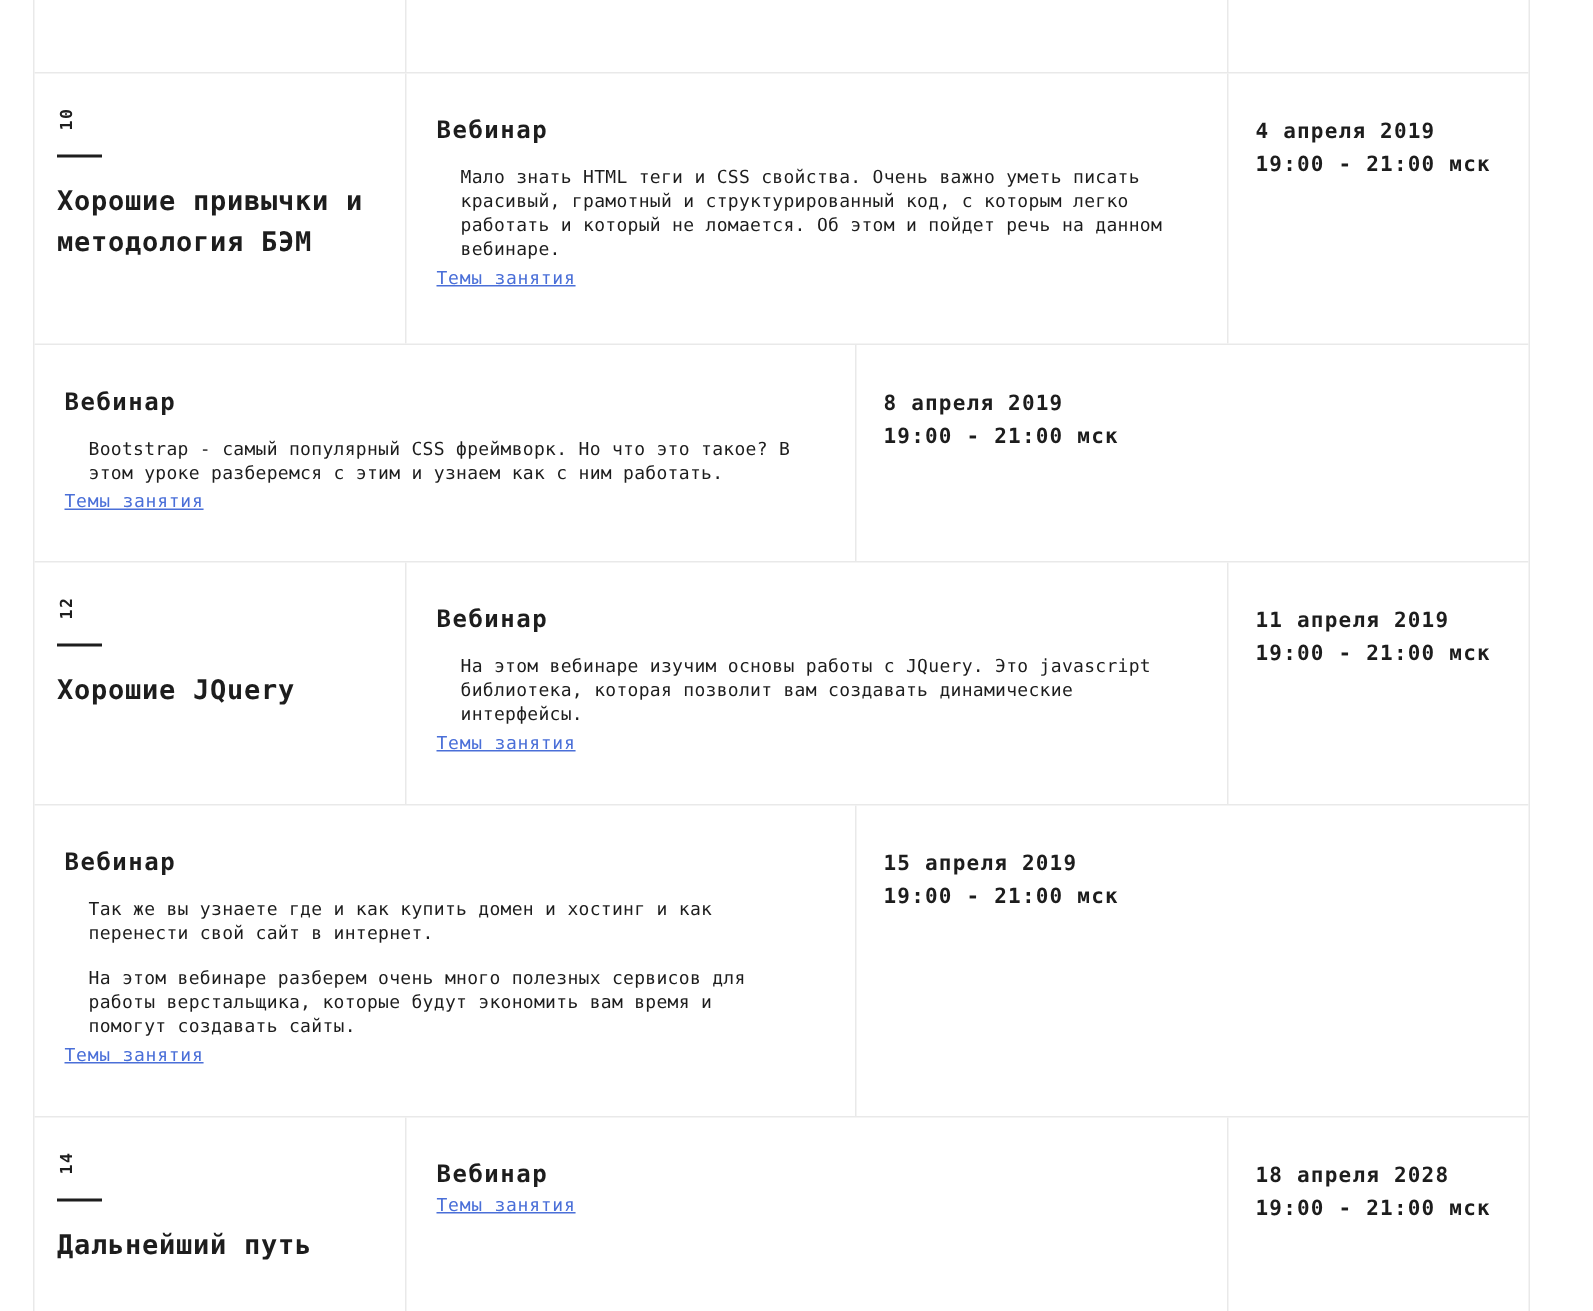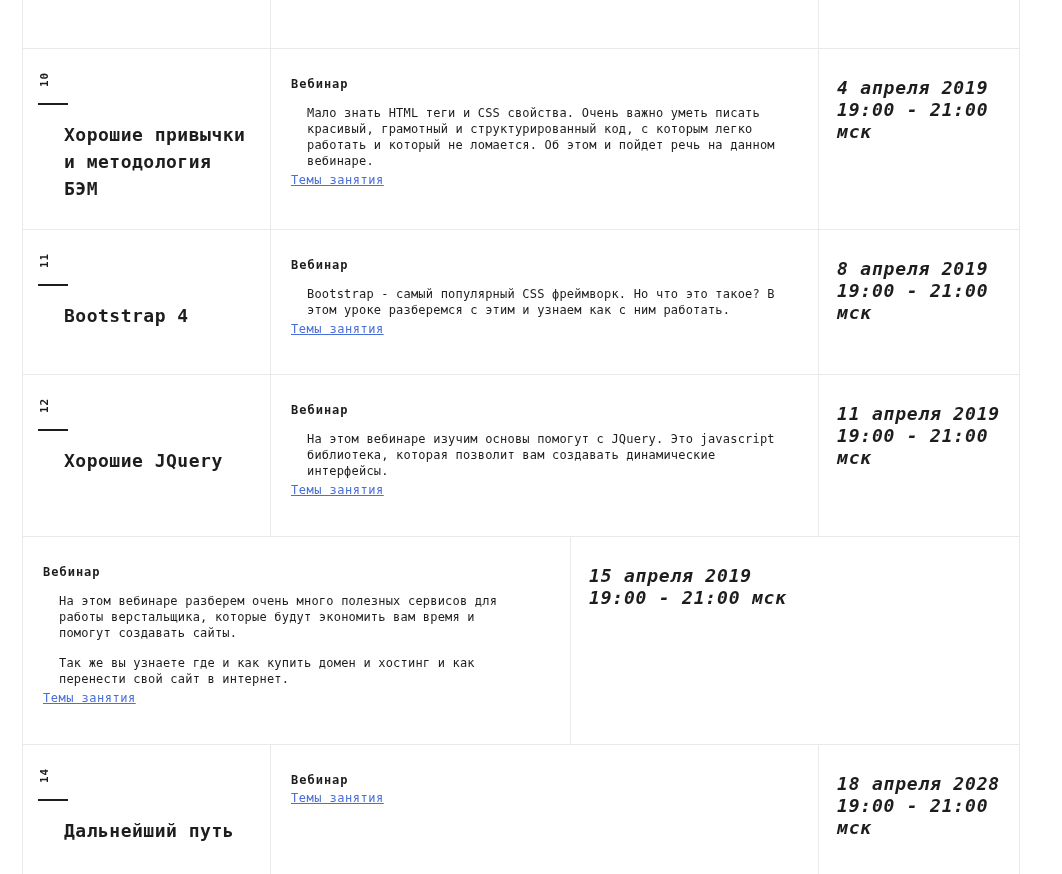--- a/index.html
+++ b/index.html
@@ -57,49 +57,47 @@
     width: 30px;
     border-top: 2px solid #1d1d1d;
     margin-top: 12px;
   }
   .lesson-title {
     margin-top: 16px;
     font-size: 18px;
     font-weight: bold;
     line-height: 27px;
     letter-spacing: 0.5px;
-    margin-left: 26px;
   }
   .lesson-type {
-    font-size: 12px;
+    font-size: 16px;
     font-weight: bold;
     letter-spacing: 1px;
   }
   .lesson-paragraph {
     margin-top: 14px;
     font-size: 12px;
     line-height: 16px;
     letter-spacing: 0.2px;
     margin-left: 16px;
   }
   .topics-link {
     display: inline-block;
     margin-top: 0;
     font-size: 12px;
     letter-spacing: 0.5px;
     color: var(--link-color, #4a6fd8);
     text-decoration: underline;
     cursor: pointer;
   }
   .lesson-date, .lesson-time {
-    font-size: 18px;
+    font-size: 14px;
     font-weight: bold;
     line-height: 22px;
     letter-spacing: 0.8px;
-    font-style: italic;
   }
 </style>
 </head>
 <body>
 
 <div class="schedule">
 
   <div class="row row-partial-top">
     <div class="cell c1"></div>
     <div class="cell c2"></div>
@@ -117,58 +115,53 @@
       <p class="lesson-paragraph">Мало знать HTML теги и CSS свойства. Очень важно уметь писать красивый, грамотный и структурированный код, с которым легко работать и который не ломается. Об этом и пойдет речь на данном вебинаре.</p>
       <a class="topics-link">Темы занятия</a>
     </div>
     <div class="cell c3">
       <div class="lesson-date">4 апреля 2019</div>
       <div class="lesson-time">19:00 - 21:00 мск</div>
     </div>
   </div>
 
   <div class="row row-2">
-    <div class="cell c1">
-      <span class="lesson-number">11</span>
-      <div class="number-underline"></div>
-      <h3 class="lesson-title">Bootstrap 4</h3>
-    </div>
     <div class="cell c2">
       <div class="lesson-type">Вебинар</div>
       <p class="lesson-paragraph">Bootstrap - самый популярный CSS фреймворк. Но что это такое? В этом уроке разберемся с этим и узнаем как с ним работать.</p>
       <a class="topics-link">Темы занятия</a>
     </div>
     <div class="cell c3">
       <div class="lesson-date">8 апреля 2019</div>
       <div class="lesson-time">19:00 - 21:00 мск</div>
     </div>
   </div>
 
   <div class="row row-3">
     <div class="cell c1">
       <span class="lesson-number">12</span>
       <div class="number-underline"></div>
       <h3 class="lesson-title">Хорошие JQuery</h3>
     </div>
     <div class="cell c2">
       <div class="lesson-type">Вебинар</div>
-      <p class="lesson-paragraph">На этом вебинаре изучим основы помогут с JQuery. Это javascript библиотека, которая позволит вам создавать динамические интерфейсы.</p>
+      <p class="lesson-paragraph">На этом вебинаре изучим основы работы с JQuery. Это javascript библиотека, которая позволит вам создавать динамические интерфейсы.</p>
       <a class="topics-link">Темы занятия</a>
     </div>
     <div class="cell c3">
       <div class="lesson-date">11 апреля 2019</div>
       <div class="lesson-time">19:00 - 21:00 мск</div>
     </div>
   </div>
 
   <div class="row row-4">
     <div class="cell c2">
       <div class="lesson-type">Вебинар</div>
+      <p class="lesson-paragraph">Так же вы узнаете где и как купить домен и хостинг и как перенести свой сайт в интернет.</p>
       <p class="lesson-paragraph">На этом вебинаре разберем очень много полезных сервисов для работы верстальщика, которые будут экономить вам время и помогут создавать сайты.</p>
-      <p class="lesson-paragraph">Так же вы узнаете где и как купить домен и хостинг и как перенести свой сайт в интернет.</p>
       <a class="topics-link">Темы занятия</a>
     </div>
     <div class="cell c3">
       <div class="lesson-date">15 апреля 2019</div>
       <div class="lesson-time">19:00 - 21:00 мск</div>
     </div>
   </div>
 
   <div class="row row-5">
     <div class="cell c1">

